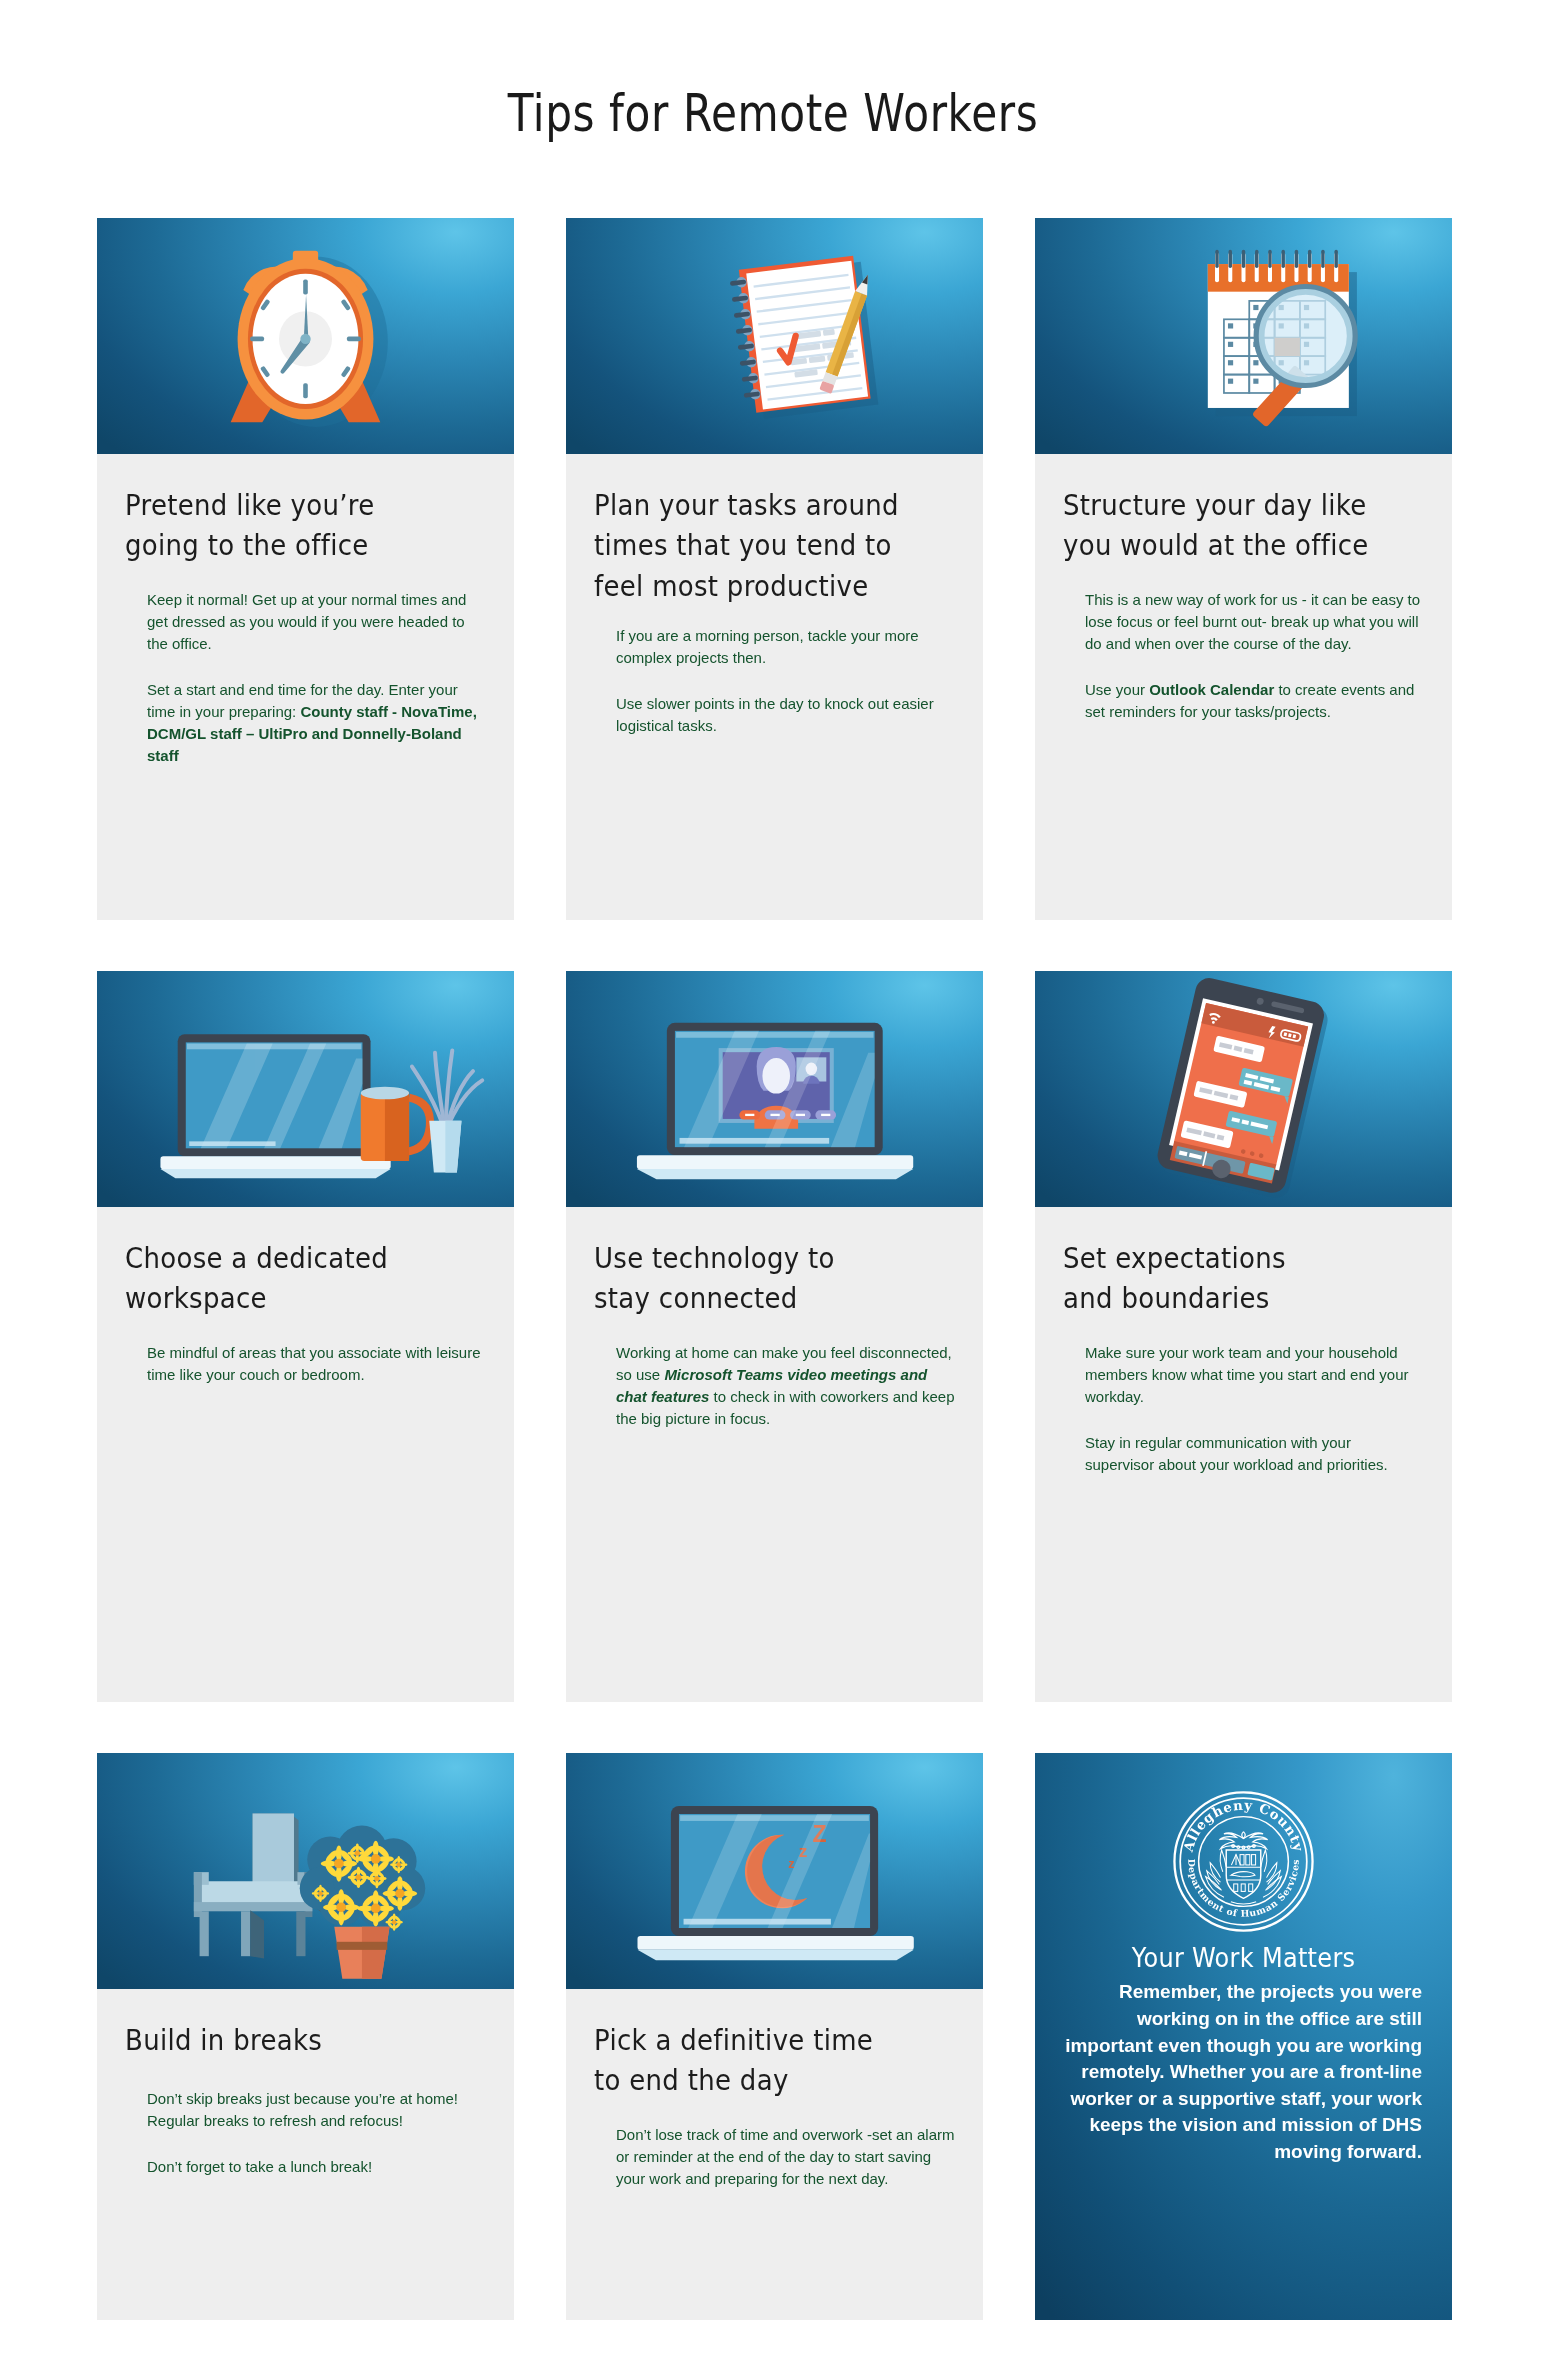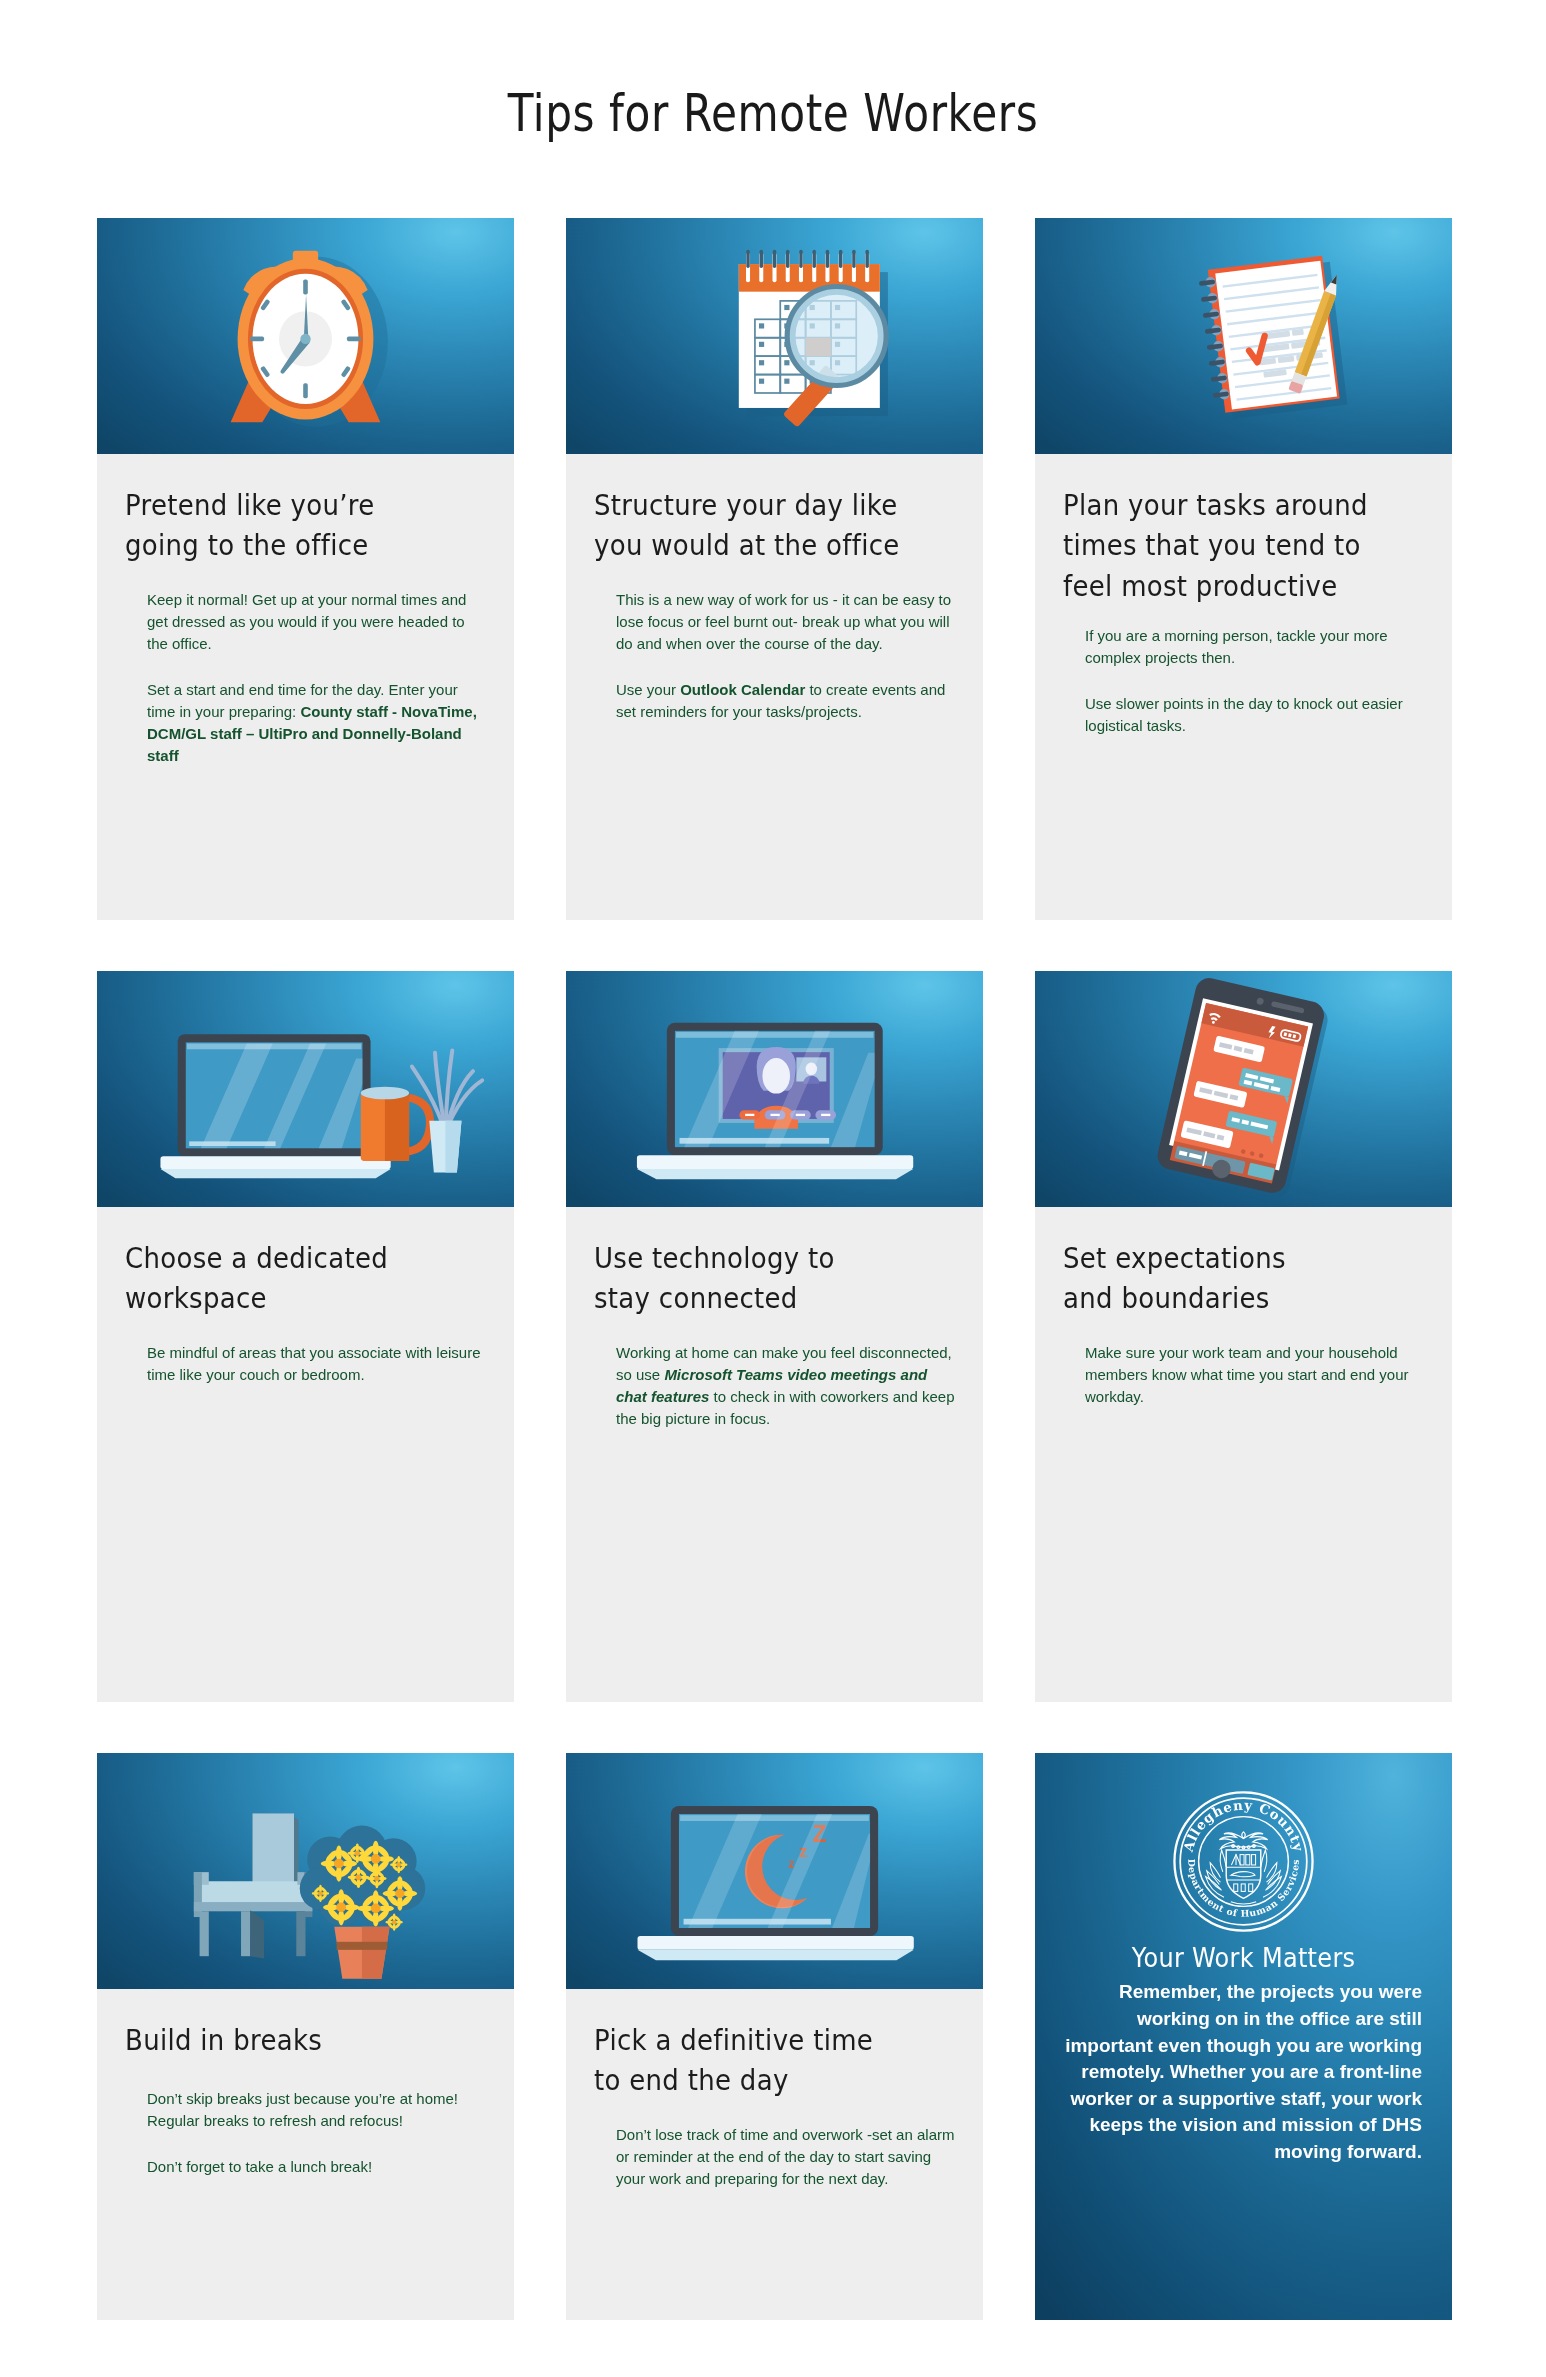--- a/index.html
+++ b/index.html
@@ -181,20 +181,92 @@
       <div>
           <div class="para"><span>Keep it normal! Get up at your normal times and get dressed as you would if you were headed to the office.</span></div>
           <div class="para"><span>Set a start and end time for the day. Enter your time in your preparing: </span><b>County staff  - NovaTime, DCM/GL staff – UltiPro and Donnelly-Boland staff</b></div>
         </div>
     </div>
   </div>
 
   <div class="card r1">
     <div class="illo">
       <svg width="417" height="236" viewBox="0 0 724 410">
+        <g transform="translate(300,90) rotate(-7)">
+          <rect x="12" y="12" width="200" height="250" fill="#1a5e85" opacity="0.45"></rect>
+          <rect x="0" y="0" width="200" height="250" fill="#ef5a33"></rect>
+          <rect x="12" y="8" width="184" height="238" fill="#ffffff"></rect>
+          <g stroke="#cfe0ee" stroke-width="4">
+            <line x1="22" y1="32" x2="188" y2="32"></line>
+              <line x1="22" y1="54" x2="188" y2="54"></line>
+            <line x1="22" y1="76" x2="188" y2="76"></line>
+              <line x1="22" y1="98" x2="188" y2="98"></line>
+            <line x1="22" y1="120" x2="188" y2="120"></line>
+              <line x1="22" y1="142" x2="188" y2="142"></line>
+            <line x1="22" y1="164" x2="188" y2="164"></line>
+              <line x1="22" y1="186" x2="188" y2="186"></line>
+            <line x1="22" y1="208" x2="188" y2="208"></line>
+              <line x1="22" y1="230" x2="188" y2="230"></line>
+          </g>
+          <g fill="#d3dde6">
+            <rect x="84" y="122" width="44" height="10" rx="2"></rect>
+              <rect x="132" y="122" width="20" height="10" rx="2"></rect>
+            <rect x="70" y="144" width="54" height="10" rx="2"></rect>
+              <rect x="128" y="144" width="50" height="10" rx="2"></rect>
+            <rect x="70" y="166" width="28" height="10" rx="2"></rect>
+              <rect x="102" y="166" width="28" height="10" rx="2"></rect>
+            <rect x="134" y="166" width="46" height="10" rx="2"></rect>
+            <rect x="74" y="188" width="40" height="10" rx="2"></rect>
+          </g>
+          <path d="M54,148 L66,170 L84,126" fill="none" stroke="#ef5a33" stroke-width="11" stroke-linecap="round" stroke-linejoin="round"></path>
+          <g>
+            <circle cx="2" cy="22" r="9" fill="#7fa3c2"></circle>
+              <circle cx="2" cy="50" r="9" fill="#7fa3c2"></circle>
+            <circle cx="2" cy="78" r="9" fill="#7fa3c2"></circle>
+              <circle cx="2" cy="106" r="9" fill="#7fa3c2"></circle>
+            <circle cx="2" cy="134" r="9" fill="#7fa3c2"></circle>
+              <circle cx="2" cy="162" r="9" fill="#7fa3c2"></circle>
+            <circle cx="2" cy="190" r="9" fill="#7fa3c2"></circle>
+              <circle cx="2" cy="218" r="9" fill="#7fa3c2"></circle>
+            <g stroke="#3c5266" stroke-width="8" stroke-linecap="round">
+              <line x1="-14" y1="22" x2="6" y2="22"></line>
+                <line x1="-14" y1="50" x2="6" y2="50"></line>
+              <line x1="-14" y1="78" x2="6" y2="78"></line>
+                <line x1="-14" y1="106" x2="6" y2="106"></line>
+              <line x1="-14" y1="134" x2="6" y2="134"></line>
+                <line x1="-14" y1="162" x2="6" y2="162"></line>
+              <line x1="-14" y1="190" x2="6" y2="190"></line>
+                <line x1="-14" y1="218" x2="6" y2="218"></line>
+            </g>
+          </g>
+        </g>
+        <g transform="translate(520,110) rotate(20)">
+          <rect x="-11" y="22" width="22" height="150" fill="#e9b445"></rect>
+          <rect x="1" y="22" width="10" height="150" fill="#d8a136"></rect>
+          <path d="M-11,22 L0,-12 L11,22 Z" fill="#f2f0ec"></path>
+          <path d="M-5,4 L0,-12 L5,4 Z" fill="#3c3c3c"></path>
+          <rect x="-11" y="172" width="22" height="16" fill="#e3e3e3"></rect>
+          <rect x="-11" y="188" width="22" height="16" rx="3" fill="#e8a3a3"></rect>
+        </g>
+      </svg>
+    </div>
+    <div class="body">
+      <div class="card-title">Plan your tasks around
+times that you tend to
+feel most productive</div>
+      <div>
+          <div class="para"><span>If you are a morning person, tackle your more complex projects then.</span></div>
+          <div class="para"><span>Use slower points in the day to knock out easier logistical tasks.</span></div>
+        </div>
+    </div>
+  </div>
+
+  <div class="card r1">
+    <div class="illo">
+      <svg width="417" height="236" viewBox="0 0 724 410">
         <g transform="translate(300,80)">
           <rect x="14" y="14" width="245" height="250" fill="#1a5e85" opacity="0.5"></rect>
           <rect x="0" y="0" width="245" height="250" fill="#ffffff"></rect>
           <rect x="0" y="0" width="245" height="48" fill="#e8702a"></rect>
           <g stroke="#ffffff" stroke-width="7" stroke-linecap="round">
             <line x1="16" y1="-16" x2="16" y2="28"></line>
               <line x1="39" y1="-16" x2="39" y2="28"></line>
             <line x1="62" y1="-16" x2="62" y2="28"></line>
               <line x1="85" y1="-16" x2="85" y2="28"></line>
             <line x1="108" y1="-16" x2="108" y2="28"></line>
@@ -270,92 +342,20 @@
     <div class="body">
       <div class="card-title">Structure your day like
 you would at the office</div>
       <div>
           <div class="para"><span>This is a new way of work for us - it can be easy to lose focus or feel burnt out- break up what you will do and when over the course of the day.</span></div>
           <div class="para"><span>Use your </span><b>Outlook Calendar</b><span> to create events and set reminders for your tasks/projects.</span></div>
         </div>
     </div>
   </div>
 
-  <div class="card r1">
-    <div class="illo">
-      <svg width="417" height="236" viewBox="0 0 724 410">
-        <g transform="translate(300,90) rotate(-7)">
-          <rect x="12" y="12" width="200" height="250" fill="#1a5e85" opacity="0.45"></rect>
-          <rect x="0" y="0" width="200" height="250" fill="#ef5a33"></rect>
-          <rect x="12" y="8" width="184" height="238" fill="#ffffff"></rect>
-          <g stroke="#cfe0ee" stroke-width="4">
-            <line x1="22" y1="32" x2="188" y2="32"></line>
-              <line x1="22" y1="54" x2="188" y2="54"></line>
-            <line x1="22" y1="76" x2="188" y2="76"></line>
-              <line x1="22" y1="98" x2="188" y2="98"></line>
-            <line x1="22" y1="120" x2="188" y2="120"></line>
-              <line x1="22" y1="142" x2="188" y2="142"></line>
-            <line x1="22" y1="164" x2="188" y2="164"></line>
-              <line x1="22" y1="186" x2="188" y2="186"></line>
-            <line x1="22" y1="208" x2="188" y2="208"></line>
-              <line x1="22" y1="230" x2="188" y2="230"></line>
-          </g>
-          <g fill="#d3dde6">
-            <rect x="84" y="122" width="44" height="10" rx="2"></rect>
-              <rect x="132" y="122" width="20" height="10" rx="2"></rect>
-            <rect x="70" y="144" width="54" height="10" rx="2"></rect>
-              <rect x="128" y="144" width="50" height="10" rx="2"></rect>
-            <rect x="70" y="166" width="28" height="10" rx="2"></rect>
-              <rect x="102" y="166" width="28" height="10" rx="2"></rect>
-            <rect x="134" y="166" width="46" height="10" rx="2"></rect>
-            <rect x="74" y="188" width="40" height="10" rx="2"></rect>
-          </g>
-          <path d="M54,148 L66,170 L84,126" fill="none" stroke="#ef5a33" stroke-width="11" stroke-linecap="round" stroke-linejoin="round"></path>
-          <g>
-            <circle cx="2" cy="22" r="9" fill="#7fa3c2"></circle>
-              <circle cx="2" cy="50" r="9" fill="#7fa3c2"></circle>
-            <circle cx="2" cy="78" r="9" fill="#7fa3c2"></circle>
-              <circle cx="2" cy="106" r="9" fill="#7fa3c2"></circle>
-            <circle cx="2" cy="134" r="9" fill="#7fa3c2"></circle>
-              <circle cx="2" cy="162" r="9" fill="#7fa3c2"></circle>
-            <circle cx="2" cy="190" r="9" fill="#7fa3c2"></circle>
-              <circle cx="2" cy="218" r="9" fill="#7fa3c2"></circle>
-            <g stroke="#3c5266" stroke-width="8" stroke-linecap="round">
-              <line x1="-14" y1="22" x2="6" y2="22"></line>
-                <line x1="-14" y1="50" x2="6" y2="50"></line>
-              <line x1="-14" y1="78" x2="6" y2="78"></line>
-                <line x1="-14" y1="106" x2="6" y2="106"></line>
-              <line x1="-14" y1="134" x2="6" y2="134"></line>
-                <line x1="-14" y1="162" x2="6" y2="162"></line>
-              <line x1="-14" y1="190" x2="6" y2="190"></line>
-                <line x1="-14" y1="218" x2="6" y2="218"></line>
-            </g>
-          </g>
-        </g>
-        <g transform="translate(520,110) rotate(20)">
-          <rect x="-11" y="22" width="22" height="150" fill="#e9b445"></rect>
-          <rect x="1" y="22" width="10" height="150" fill="#d8a136"></rect>
-          <path d="M-11,22 L0,-12 L11,22 Z" fill="#f2f0ec"></path>
-          <path d="M-5,4 L0,-12 L5,4 Z" fill="#3c3c3c"></path>
-          <rect x="-11" y="172" width="22" height="16" fill="#e3e3e3"></rect>
-          <rect x="-11" y="188" width="22" height="16" rx="3" fill="#e8a3a3"></rect>
-        </g>
-      </svg>
-    </div>
-    <div class="body">
-      <div class="card-title">Plan your tasks around
-times that you tend to
-feel most productive</div>
-      <div>
-          <div class="para"><span>If you are a morning person, tackle your more complex projects then.</span></div>
-          <div class="para"><span>Use slower points in the day to knock out easier logistical tasks.</span></div>
-        </div>
-    </div>
-  </div>
-
   <div class="card r2">
     <div class="illo">
       <svg width="417" height="236" viewBox="0 0 724 410">
         <g transform="translate(140,110)">
           <rect x="0" y="0" width="335" height="212" rx="12" fill="#3c4450"></rect>
           <rect x="14" y="14" width="307" height="184" fill="#3f9ac6"></rect>
           <rect x="16" y="16" width="303" height="10" fill="#b9dff0" opacity="0.55"></rect>
           <g opacity="0.2" fill="#ffffff">
             <polygon points="40,198 120,16 165,16 85,198"></polygon>
             <polygon points="150,198 230,16 258,16 178,198"></polygon>
@@ -524,20 +524,21 @@
           <circle cx="-6" cy="-155" r="6" fill="#5a626e"></circle>
           <rect x="14" y="-160" width="58" height="9" rx="4" fill="#5a626e"></rect>
         </g>
       </svg>
     </div>
     <div class="body">
       <div class="card-title">Set expectations
 and boundaries</div>
       <div>
           <div class="para"><span>Make sure your work team and your household members know what time you start and end your workday.</span></div>
+          <div class="para"><span>Stay in regular communication with your supervisor about your workload and priorities.</span></div>
         </div>
     </div>
   </div>
 
   <div class="card r3">
     <div class="illo">
       <svg width="417" height="236" viewBox="0 0 724 410">
         <g transform="translate(150,95)">
           <polygon points="120,10 185,10 200,22 200,130 120,130" fill="#50798e"></polygon>
           <rect x="120" y="10" width="72" height="120" fill="#a9cadb"></rect>

